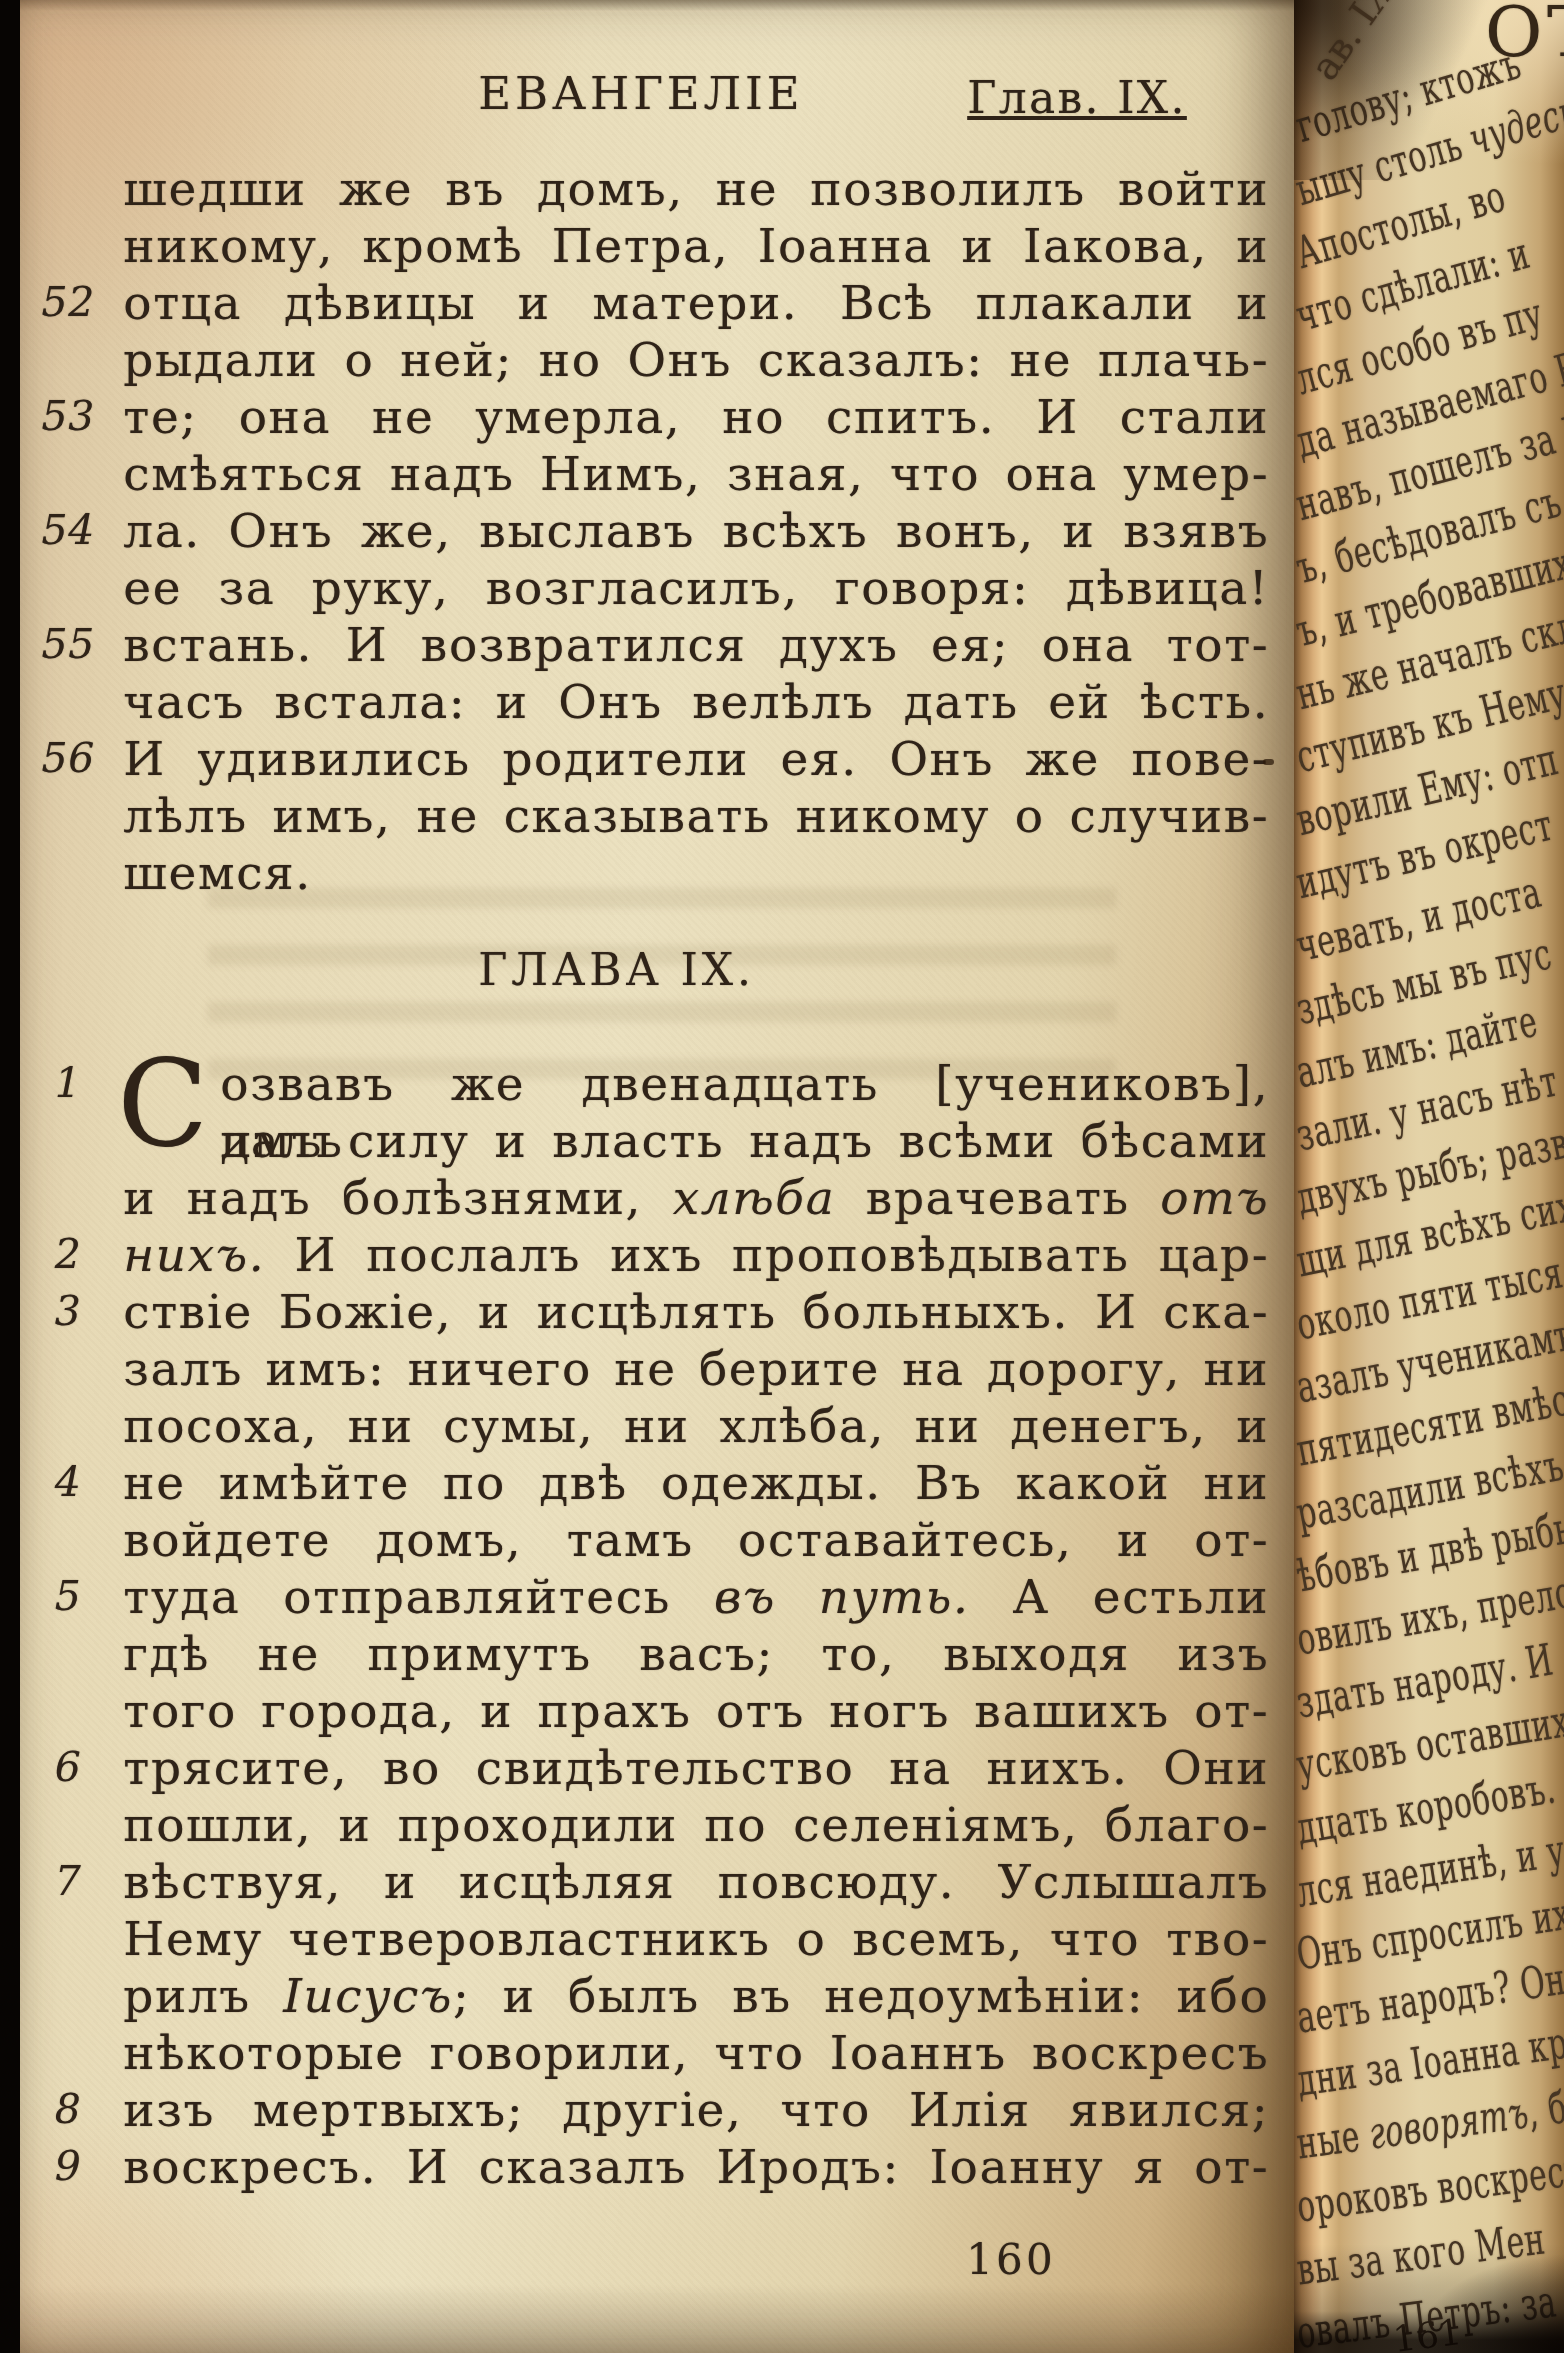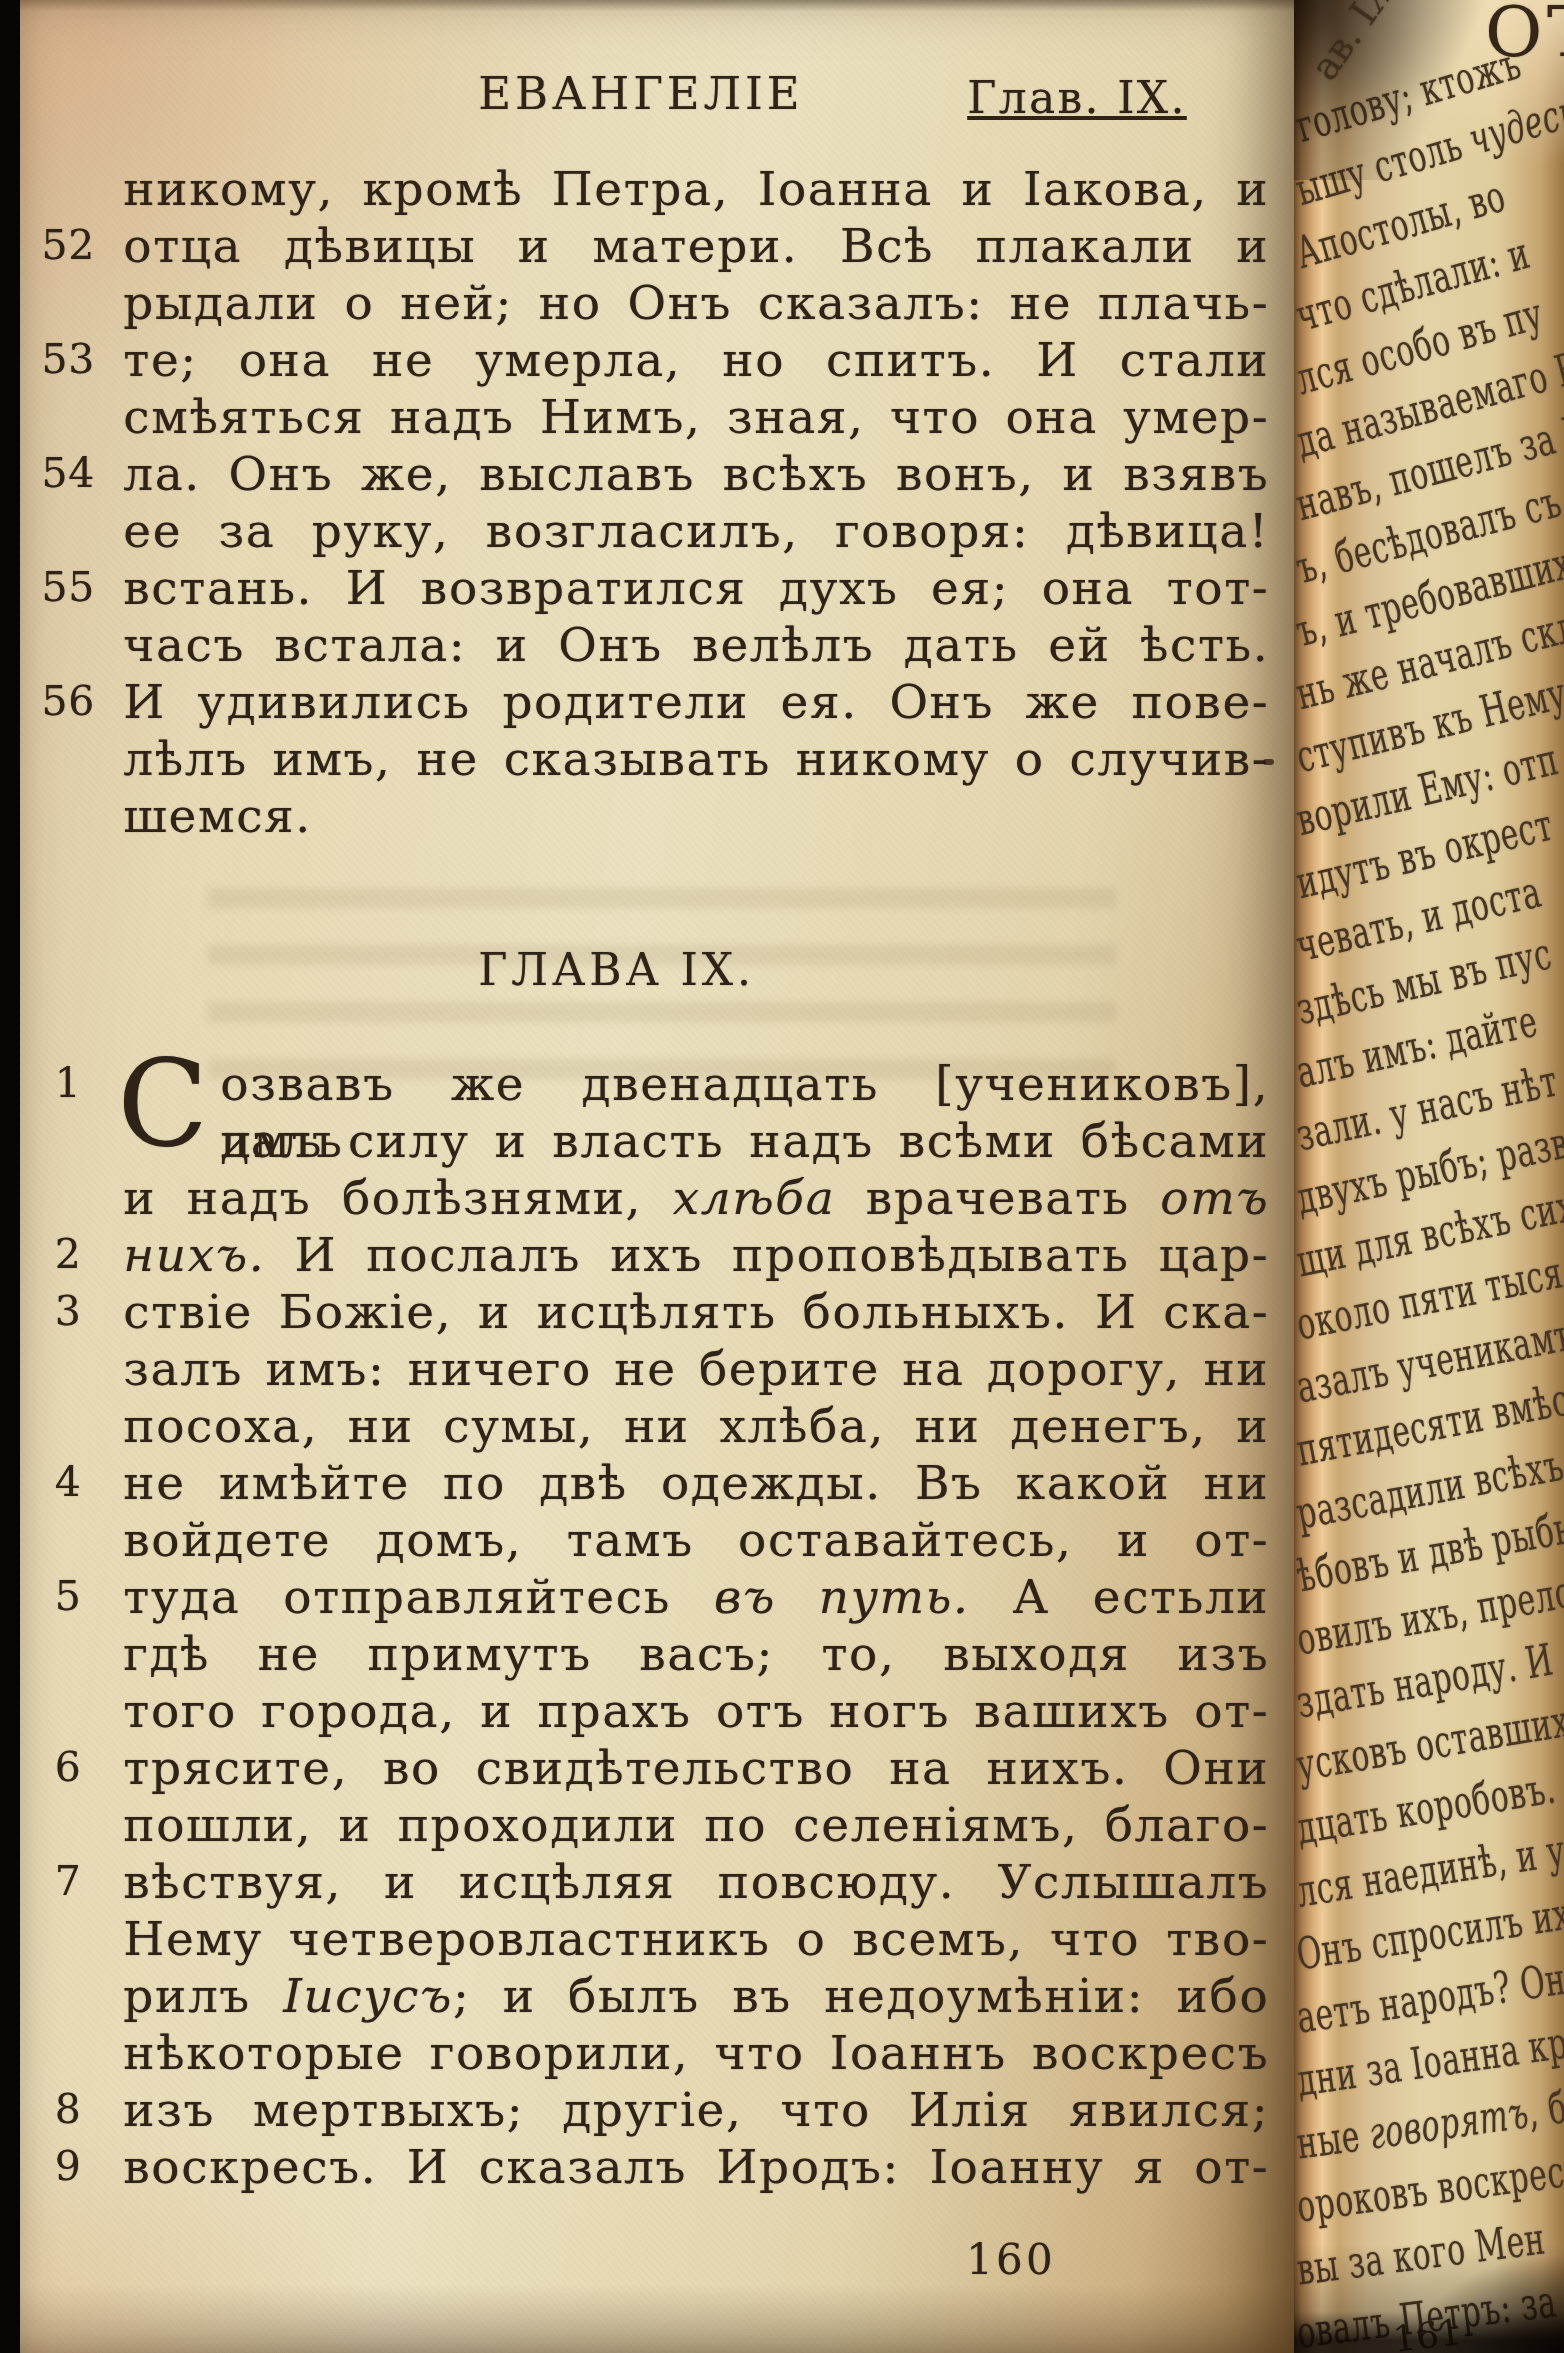--- a/index.html
+++ b/index.html
@@ -34,21 +34,21 @@
   #block1{ top:160px; }
   #block2{ top:1055px; }
   .tline{
     position:relative;height:57px;line-height:57px;font-size:47px;letter-spacing:1.6px;
     text-align:justify;box-sizing:border-box;overflow:visible;
   }
   .tline:not(.nj)::after{ content:"";display:inline-block;width:100%;height:0; }
   .tline.nj{ text-align:left; }
   .tline.ind{ padding-left:97px; }
   .vnum{
-    position:absolute;left:-91px;width:72px;text-align:center;font-size:41px;letter-spacing:0.8px;
+    position:absolute;left:-91px;width:72px;text-align:center;font-size:41px;letter-spacing:0.8px;font-style:italic;
   }
   .it{ font-style:italic; }
   .chapter-heading{
     position:absolute;left:458px;top:944px;font-size:44px;letter-spacing:3.9px;
   }
   .page-number-left{
     position:absolute;left:946px;top:2235px;font-size:42px;letter-spacing:3.1px;
   }
   .bleed{
     position:absolute;left:188px;top:883px;width:908px;height:196px;
@@ -101,20 +101,21 @@
 <div id="stage">
 
   <div class="page-left">
     <div class="grain"></div>
     <div class="bleed"></div>
 
     <div class="page-header-title ink">ЕВАНГЕЛІЕ</div>
     <div class="page-header-chapter ink">Глав. IX.</div>
 
     <div id="block1" class="tblock ink">
+        <div class="tline"><span>шедши же въ домъ, не позволилъ войти</span></div>
         <div class="tline"><span>никому, кромѣ Петра, Іоанна и Іакова, и</span></div>
         <div class="tline"><span class="vnum">52</span><span>отца дѣвицы и матери. Всѣ плакали и</span></div>
         <div class="tline"><span>рыдали о ней; но Онъ сказалъ: не плачь-</span></div>
         <div class="tline"><span class="vnum">53</span><span>те; она не умерла, но спитъ. И стали</span></div>
         <div class="tline"><span>смѣяться надъ Нимъ, зная, что она умер-</span></div>
         <div class="tline"><span class="vnum">54</span><span>ла. Онъ же, выславъ всѣхъ вонъ, и взявъ</span></div>
         <div class="tline"><span>ее за руку, возгласилъ, говоря: дѣвица!</span></div>
         <div class="tline"><span class="vnum">55</span><span>встань. И возвратился духъ ея; она тот-</span></div>
         <div class="tline"><span>часъ встала: и Онъ велѣлъ дать ей ѣсть.</span></div>
         <div class="tline"><span class="vnum">56</span><span>И удивились родители ея. Онъ же пове-</span></div>

